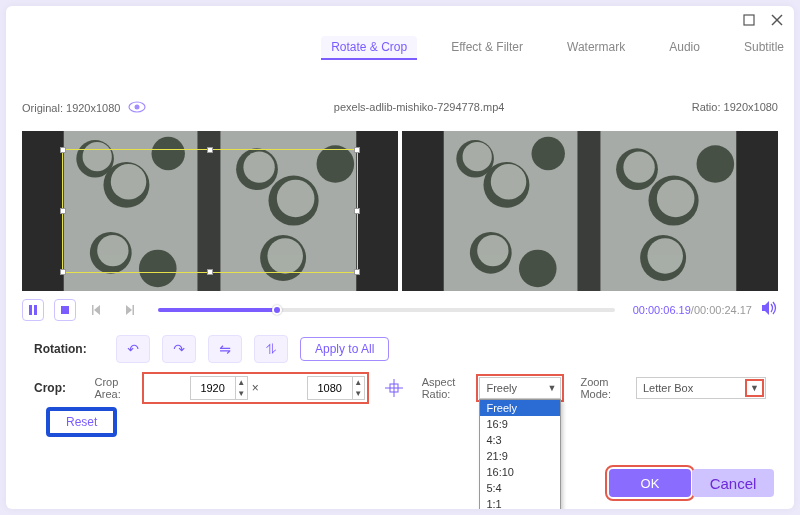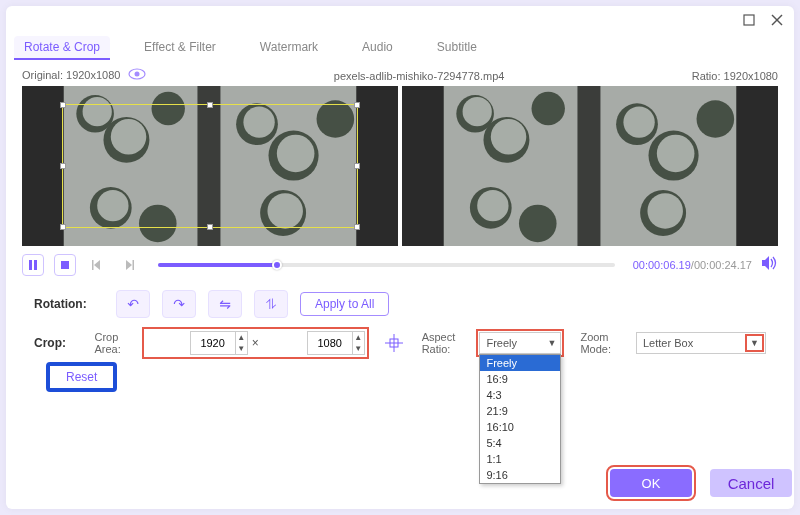--- a/index.html
+++ b/index.html
@@ -1,23 +1,23 @@
 <!DOCTYPE html>
 <html><head>
 <meta charset="utf-8">
 <style>
   * { box-sizing: border-box; margin: 0; padding: 0; font-family: Arial, sans-serif; }
   body { background: #ece9fb; width: 800px; height: 515px; padding: 6px; }
   .window { background: #fff; border-radius: 6px; height: 100%; position: relative; overflow: hidden; box-shadow: 0 0 8px rgba(0,0,0,0.05); }
   .titlebar { height: 28px; display: flex; justify-content: flex-end; align-items: center; padding: 0 10px; gap: 14px; }
   .titlebar .icon { width: 14px; height: 14px; display: flex; align-items: center; justify-content: center; color: #555; cursor: pointer; }
-  .tabs { display: flex; justify-content: flex-start; gap: 24px; padding: 2px 0 8px 8px; font-size: 12px; color: #888; }
+  .tabs { display: flex; justify-content: flex-end; gap: 24px; padding: 2px 0 8px 0; font-size: 12px; color: #888; }
   .tab { padding: 4px 10px; cursor: pointer; }
   .tab.active { color: #7b5cff; border-bottom: 2px solid #7b5cff; background: #f7f5ff; border-radius: 4px 4px 0 0; }
-  .infobar { display: flex; justify-content: space-between; align-items: flex-end; padding: 0 16px 4px 16px; font-size: 11px; color: #666; }
+  .infobar { display: flex; justify-content: space-between; align-items: flex-start; padding: 0 16px 16px 16px; font-size: 11px; color: #666; margin-top: 33px; }
   .infobar .left, .infobar .right { display: flex; align-items: center; gap: 8px; }
   .eye-icon { color: #a48cff; }
   .preview-row { display: flex; gap: 4px; padding: 0 16px; height: 160px; }
   .preview { flex: 1; background: #1a1a1a; position: relative; overflow: hidden; display: flex; align-items: center; justify-content: center; }
   .preview svg { width: 100%; height: 100%; }
   .crop-rect { position: absolute; border: 1px solid #e6e04a; top: 18px; left: 40px; right: 40px; bottom: 18px; }
   .handle { position: absolute; width: 6px; height: 6px; background: #fff; border: 1px solid #999; }
   .h-tl { top:-3px; left:-3px;} .h-tr{top:-3px;right:-3px;} .h-bl{bottom:-3px;left:-3px;} .h-br{bottom:-3px;right:-3px;}
   .h-tm{top:-3px;left:50%;margin-left:-3px;} .h-bm{bottom:-3px;left:50%;margin-left:-3px;}
   .h-ml{top:50%;left:-3px;margin-top:-3px;} .h-mr{top:50%;right:-3px;margin-top:-3px;}
@@ -43,21 +43,21 @@
   .redbox { outline: 2px solid #e55a4a; outline-offset: 1px; }
   .crosshair { width:20px; height:20px; display:flex; align-items:center; justify-content:center; color:#7b5cff;}
   .select { height:22px; border:1px solid #ccc; background:#fff; font-size:11px; padding:0 18px 0 6px; position:relative; display:flex; align-items:center; min-width:82px; cursor:pointer;}
   .select .arrow{ position:absolute; right:4px; top:50%; transform:translateY(-50%); font-size:9px; color:#555;}
   .select.sel-aspect{ min-width:82px;}
   .select.sel-zoom{ min-width:130px;}
   .dropdown { position:absolute; top:21px; left:-1px; right:-1px; background:#fff; border:1px solid #999; z-index:10; box-shadow:2px 2px 4px rgba(0,0,0,0.2);}
   .dropdown .opt{ padding:2px 6px; font-size:11px; color:#333; cursor:pointer;}
   .dropdown .opt.sel{ background:#2a6bd4; color:#fff;}
   .reset-btn{ padding:4px 16px; border:4px solid #1d4ed8; border-radius:4px; color:#7b5cff; background:#fff; cursor:pointer; font-size:12px;}
-  .footer{ position:absolute; bottom:12px; right:2px; display:flex; gap:18px;padding-left:21px;}
+  .footer{ position:absolute; bottom:12px; right:20px; display:flex; gap:1px;padding-left:21px;}
   .ok-btn{ width:82px; height:28px; background:#8a6cff; color:#fff; border:none; border-radius:4px; font-size:13px; cursor:pointer;}
   .cancel-btn{ width:82px; height:28px; background:#cfc3ff; color:#6d28d9; border:none; border-radius:4px; font-size:15px; cursor:pointer;}
   .ok-wrap{ outline:2px solid #e55a4a; outline-offset:2px; border-radius:4px;}
   .x-mult{font-size:12px;color:#555;padding:0 4px;}
   .reset-row{ padding-left:40px; padding-top:0;}
   .snow-svg rect.bg{fill:#2a2a2a;}
 </style>
 </head>
 <body>
 

